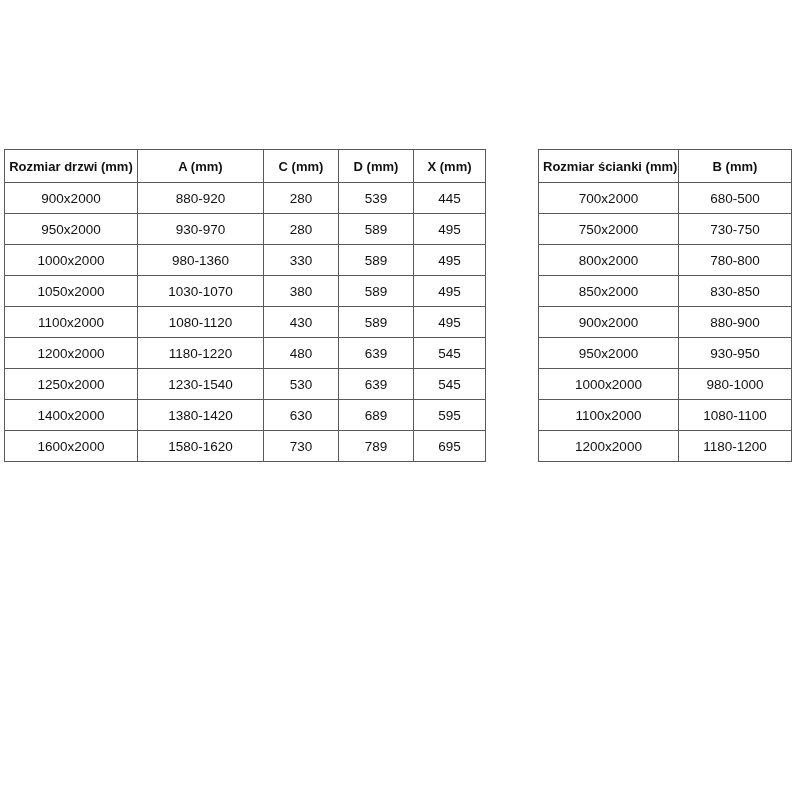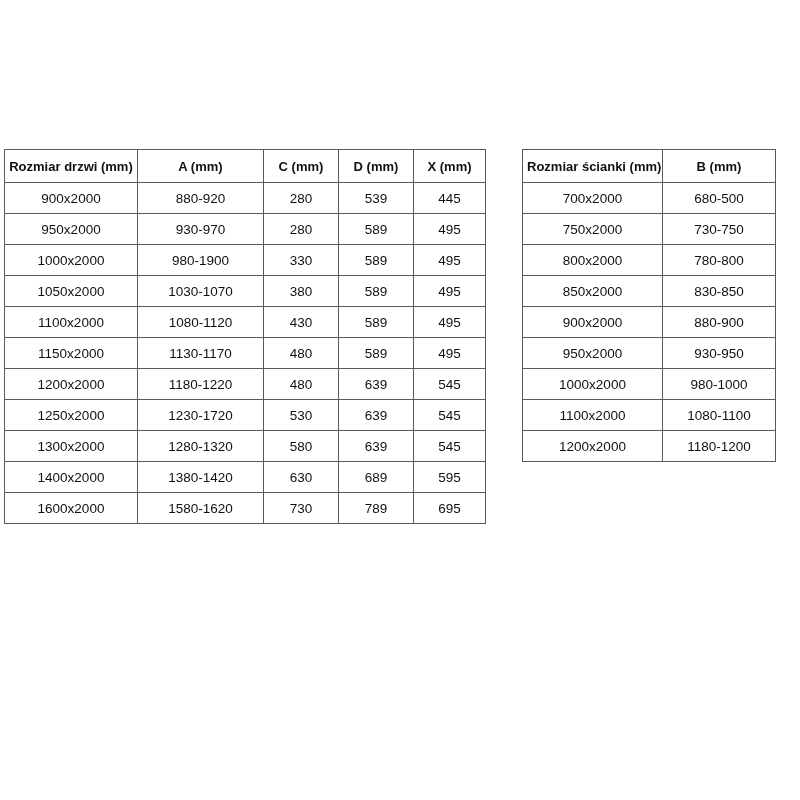--- a/index.html
+++ b/index.html
@@ -37,21 +37,21 @@
     font-weight: bold;
     height: 32px;
     font-size: 13px;
   }
   table.doors {
     left: 4px;
     top: 149px;
     width: 481px;
   }
   table.walls {
-    left: 522px;
+    left: 538px;
     top: 149px;
     width: 253px;
   }
 </style>
 </head>
 <body>
 
 <div class="canvas">
 
   <table class="spec-table doors">
@@ -81,64 +81,50 @@
         </tr>
         <tr>
           <td>950x2000</td>
           <td>930-970</td>
           <td>280</td>
           <td>589</td>
           <td>495</td>
         </tr>
         <tr>
           <td>1000x2000</td>
-          <td>980-1900</td>
+          <td>980-1360</td>
           <td>330</td>
           <td>589</td>
           <td>495</td>
         </tr>
         <tr>
           <td>1050x2000</td>
           <td>1030-1070</td>
           <td>380</td>
           <td>589</td>
           <td>495</td>
         </tr>
         <tr>
           <td>1100x2000</td>
           <td>1080-1120</td>
           <td>430</td>
           <td>589</td>
           <td>495</td>
         </tr>
         <tr>
-          <td>1150x2000</td>
-          <td>1130-1170</td>
-          <td>480</td>
-          <td>589</td>
-          <td>495</td>
-        </tr>
-        <tr>
           <td>1200x2000</td>
           <td>1180-1220</td>
           <td>480</td>
           <td>639</td>
           <td>545</td>
         </tr>
         <tr>
           <td>1250x2000</td>
-          <td>1230-1720</td>
+          <td>1230-1540</td>
           <td>530</td>
-          <td>639</td>
-          <td>545</td>
-        </tr>
-        <tr>
-          <td>1300x2000</td>
-          <td>1280-1320</td>
-          <td>580</td>
           <td>639</td>
           <td>545</td>
         </tr>
         <tr>
           <td>1400x2000</td>
           <td>1380-1420</td>
           <td>630</td>
           <td>689</td>
           <td>595</td>
         </tr>

